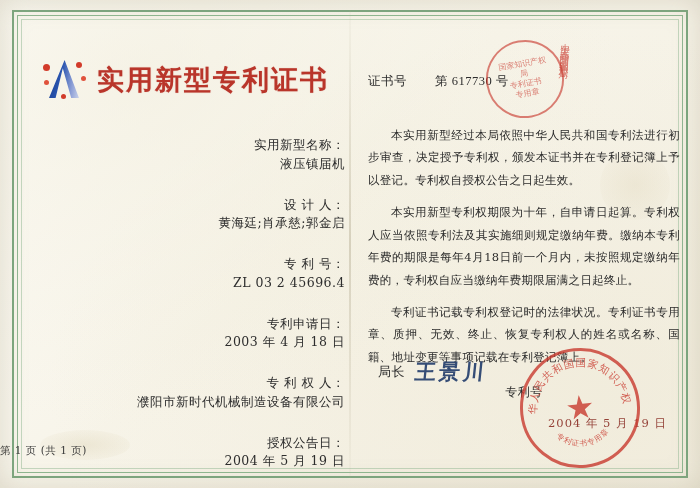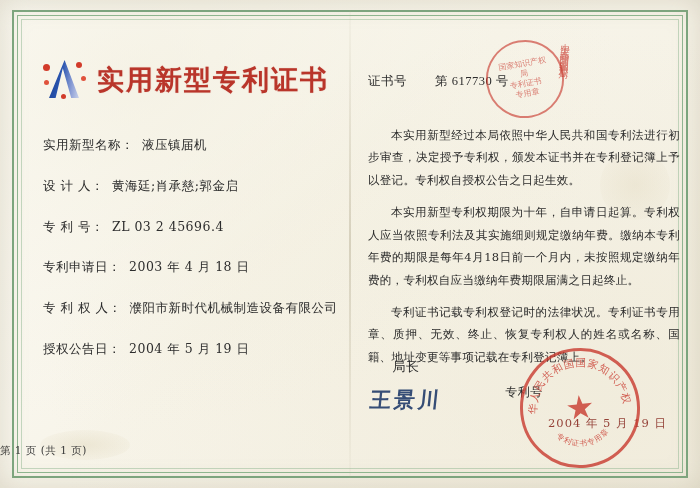--- a/index.html
+++ b/index.html
@@ -127,20 +127,21 @@
     margin-left: 8px;
   }
   .field {
     display: flex;
     align-items: flex-end;
     margin-bottom: 22px;
     font-family: "DejaVu Serif", serif;
     font-size: 12.5px;
     color: #2d2d2d;
     line-height: 1.5;
+    flex-direction: column;
   }
   .field-label {
     white-space: nowrap;
     letter-spacing: 0.5px;
   }
   .field-value {
     margin-left: 8px;
     letter-spacing: 0.5px;
   }
 
@@ -211,26 +212,25 @@
       #1a1a1a 6px, #1a1a1a 7px,
       #ffffff 7px, #ffffff 10px,
       #1a1a1a 10px, #1a1a1a 12px,
       #ffffff 12px, #ffffff 13px
     );
     opacity: 0.92;
   }
 
   .director-row {
     position: absolute;
-    left: 2px;
+    left: 10px;
     top: 300px;
     display: flex;
     align-items: center;
     gap: 10px;
-    flex-direction: column;
   }
   .director-label {
     font-family: "DejaVu Serif", serif;
     font-size: 13px;
     color: #2d2d2d;
     letter-spacing: 0.5px;
   }
   .director-sign {
     font-family: "DejaVu Serif", serif;
     font-size: 21px;

